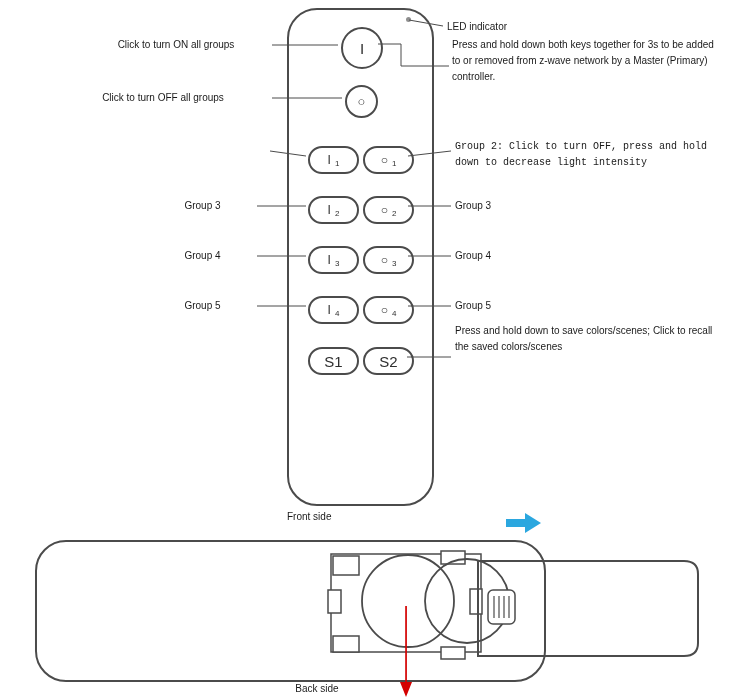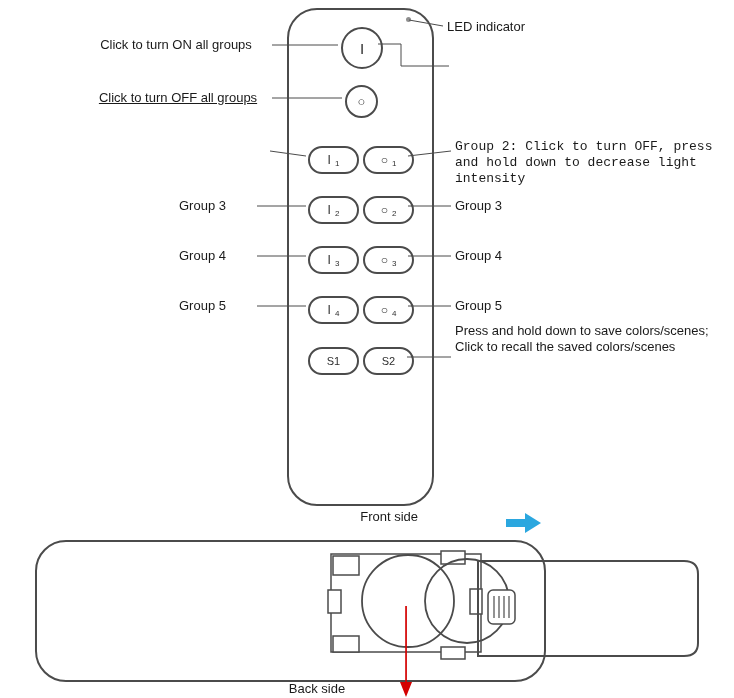--- a/index.html
+++ b/index.html
@@ -1,61 +1,62 @@
 <!DOCTYPE html>
 <html><head>
 <meta charset="utf-8">
 <style>
   html,body{margin:0;padding:0;background:#fff;}
   .canvas{position:relative;width:734px;height:698px;background:#fff;overflow:hidden;
           font-family:"Liberation Sans",sans-serif;color:#1a1a1a;}
   svg.overlay{position:absolute;left:0;top:0;pointer-events:none;}
-  .label{position:absolute;font-size:13px;line-height:16px;}
+  .label{position:absolute;font-size:10px;line-height:16px;}
   .ta-r{text-align:center;}
   .lab-on-all{left:85px;top:37px;width:182px;}
-  .lab-off-all{left:87px;top:90px;width:182px;text-decoration:underline;}
+  .lab-off-all{left:72px;top:90px;width:182px;}
   .lab-g2l{left:18px;top:139px;width:252px;}
   .lab-g3l{left:152px;top:198px;width:101px;}
   .lab-g4l{left:152px;top:248px;width:101px;}
   .lab-g5l{left:152px;top:298px;width:101px;}
   .lab-led{left:447px;top:19px;width:130px;}
   .lab-pair{left:452px;top:37px;width:268px;}
   .lab-g2r{left:455px;top:139px;width:258px;font-family:Liberation Mono, monospace;}
   .lab-g3r{left:455px;top:198px;width:130px;}
   .lab-g4r{left:455px;top:248px;width:130px;}
   .lab-g5r{left:455px;top:298px;width:130px;}
   .lab-scene{left:455px;top:323px;width:272px;}
-  .cap-front{left:275px;top:509px;width:143px;text-align:right;}
+  .cap-front{left:287px;top:509px;width:143px;text-align:left;}
   .cap-back{left:252px;top:681px;width:130px;text-align:center;}
 
   .remote{position:absolute;left:287px;top:8px;width:143px;height:494px;background:#fff;
           border:2px solid #4b4b4b;border-radius:30px;}
   .led{position:absolute;left:117px;top:7px;width:5px;height:5px;border-radius:50%;background:#8f8f8f;}
   .btn{position:absolute;display:flex;align-items:center;justify-content:center;background:#fff;
        border:2px solid #4b4b4b;border-radius:999px;color:#2e2e2e;}
   .btn-on{left:52px;top:17px;width:38px;height:38px;font-size:15px;}
   .btn-off{left:56px;top:75px;width:29px;height:29px;font-size:13px;}
   .pill{width:47px;height:24px;font-size:12px;}
   .pill .sub{font-size:8px;margin-left:4px;transform:translateY(3px);}
-  .pill-s{font-size:11px;}
+  .pill-s{font-size:15px;}
   .cl{left:19px;}.cr{left:74px;}
   .r0{top:136px}.r1{top:186px}.r2{top:236px}.r3{top:286px}.rs{top:337px}
 </style>
 </head>
 <body>
 
 <div class="canvas">
 
   <div class="label ta-r lab-on-all">Click to turn ON all groups</div>
   <div class="label ta-r lab-off-all">Click to turn OFF all groups</div>
   <div class="label ta-r lab-g3l">Group 3</div>
   <div class="label ta-r lab-g4l">Group 4</div>
   <div class="label ta-r lab-g5l">Group 5</div>
 
   <div class="label lab-led">LED indicator</div>
+  <div class="label lab-pair">Press and hold down both keys together for 3s to be added to or removed from z-wave network by a Master (Primary) controller.</div>
   <div class="label lab-g2r">Group 2: Click to turn OFF, press and hold down to decrease light intensity</div>
   <div class="label lab-g3r">Group 3</div>
   <div class="label lab-g4r">Group 4</div>
   <div class="label lab-g5r">Group 5</div>
   <div class="label lab-scene">Press and hold down to save colors/scenes; Click to recall the saved colors/scenes</div>
 
   <div class="remote">
     <div class="led"></div>
 
     <div class="btn btn-on">

